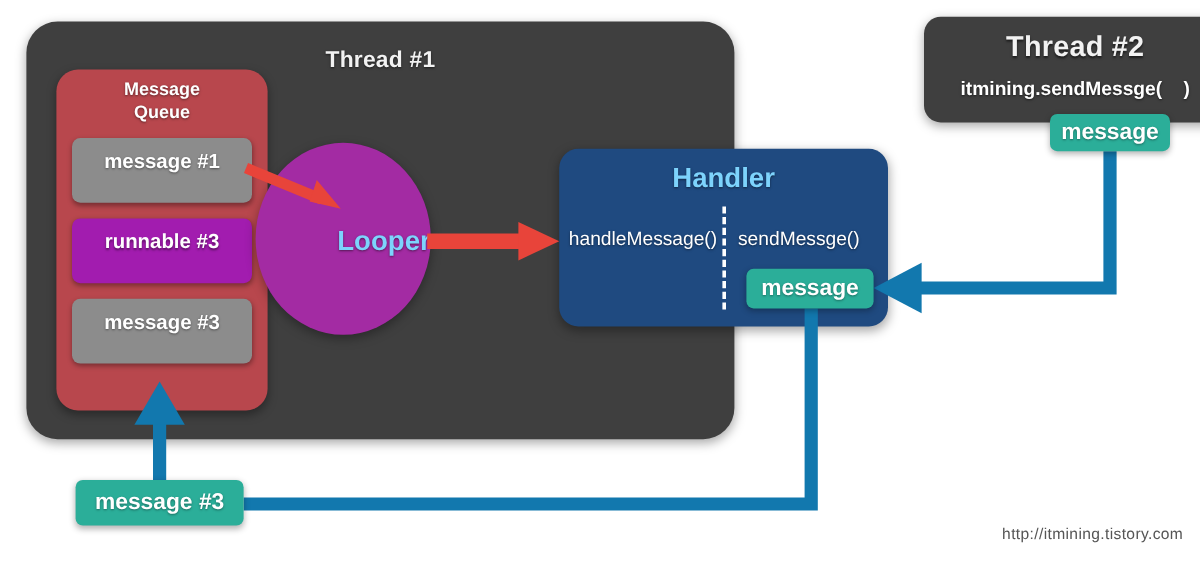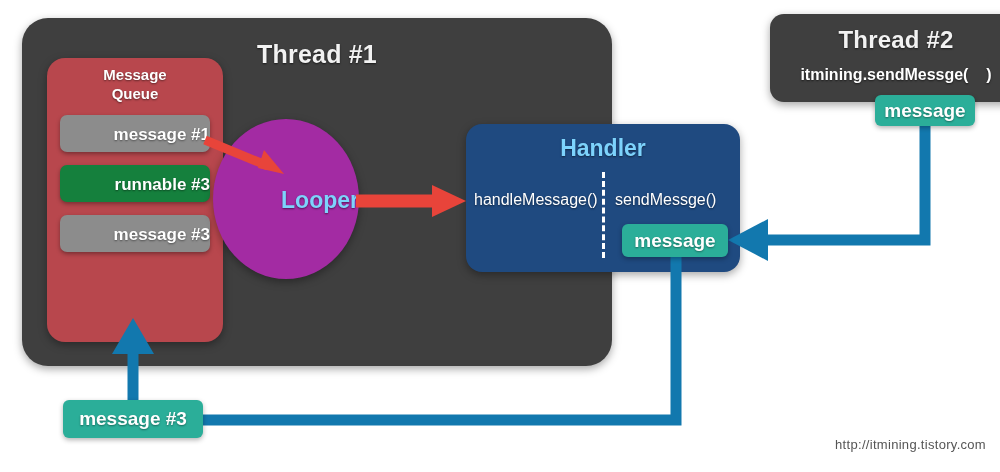--- a/index.html
+++ b/index.html
@@ -33,21 +33,21 @@
     position: absolute;
     left: 0; right: 0;
     text-align: center;
     color: #f2f2f2;
     font-weight: bold;
     letter-spacing: .2px;
     text-shadow: 0 1px 2px rgba(0,0,0,.6);
   }
 
   #thread1 { left: 22px; top: 18px; width: 590px; height: 348px; }
-  #thread1-title { top: 22px; font-size: 25px; }
+  #thread1-title { top: 22px; font-size: 19px; }
 
   #thread2 { left: 738px; top: 14px; width: 252px; height: 88px; border-radius: 14px; margin-left: 32px; }
   #thread2-title { top: 12px; font-size: 24px; }
   #thread2-code {
     position: absolute;
     left: 0; right: 0;
     top: 52px;
     text-align: center;
     color: #ffffff;
     font-size: 16px;
@@ -74,32 +74,32 @@
     text-shadow: 0 1px 2px rgba(0,0,0,.5);
   }
   .queue-items {
     position: absolute;
     left: 13px; right: 13px; top: 57px;
     display: flex;
     flex-direction: column;
     gap: 13px;
   }
   .queue-item {
-    height: 37px;
+    height: 54px;
     line-height: 39px;
-    text-align: right;
+    text-align: center;
     border-radius: 7px;
     color: #ffffff;
     font-size: 17px;
     font-weight: bold;
     text-shadow: 0 1px 2px rgba(0,0,0,.45);
     box-shadow: 0 2px 4px rgba(0,0,0,0.35);
   }
   .queue-item.grey  { background: #8c8c8c; }
-  .queue-item.green { background: #15803d; }
+  .queue-item.green { background: #a21caf; }
 
   
   #looper {
     left: 213px; top: 119px; width: 146px; height: 160px;
     background: #a32ba3;
     border-radius: 50%;
     box-shadow: 0 3px 9px rgba(0,0,0,0.35);
   }
   #looper-label {
     position: absolute;

